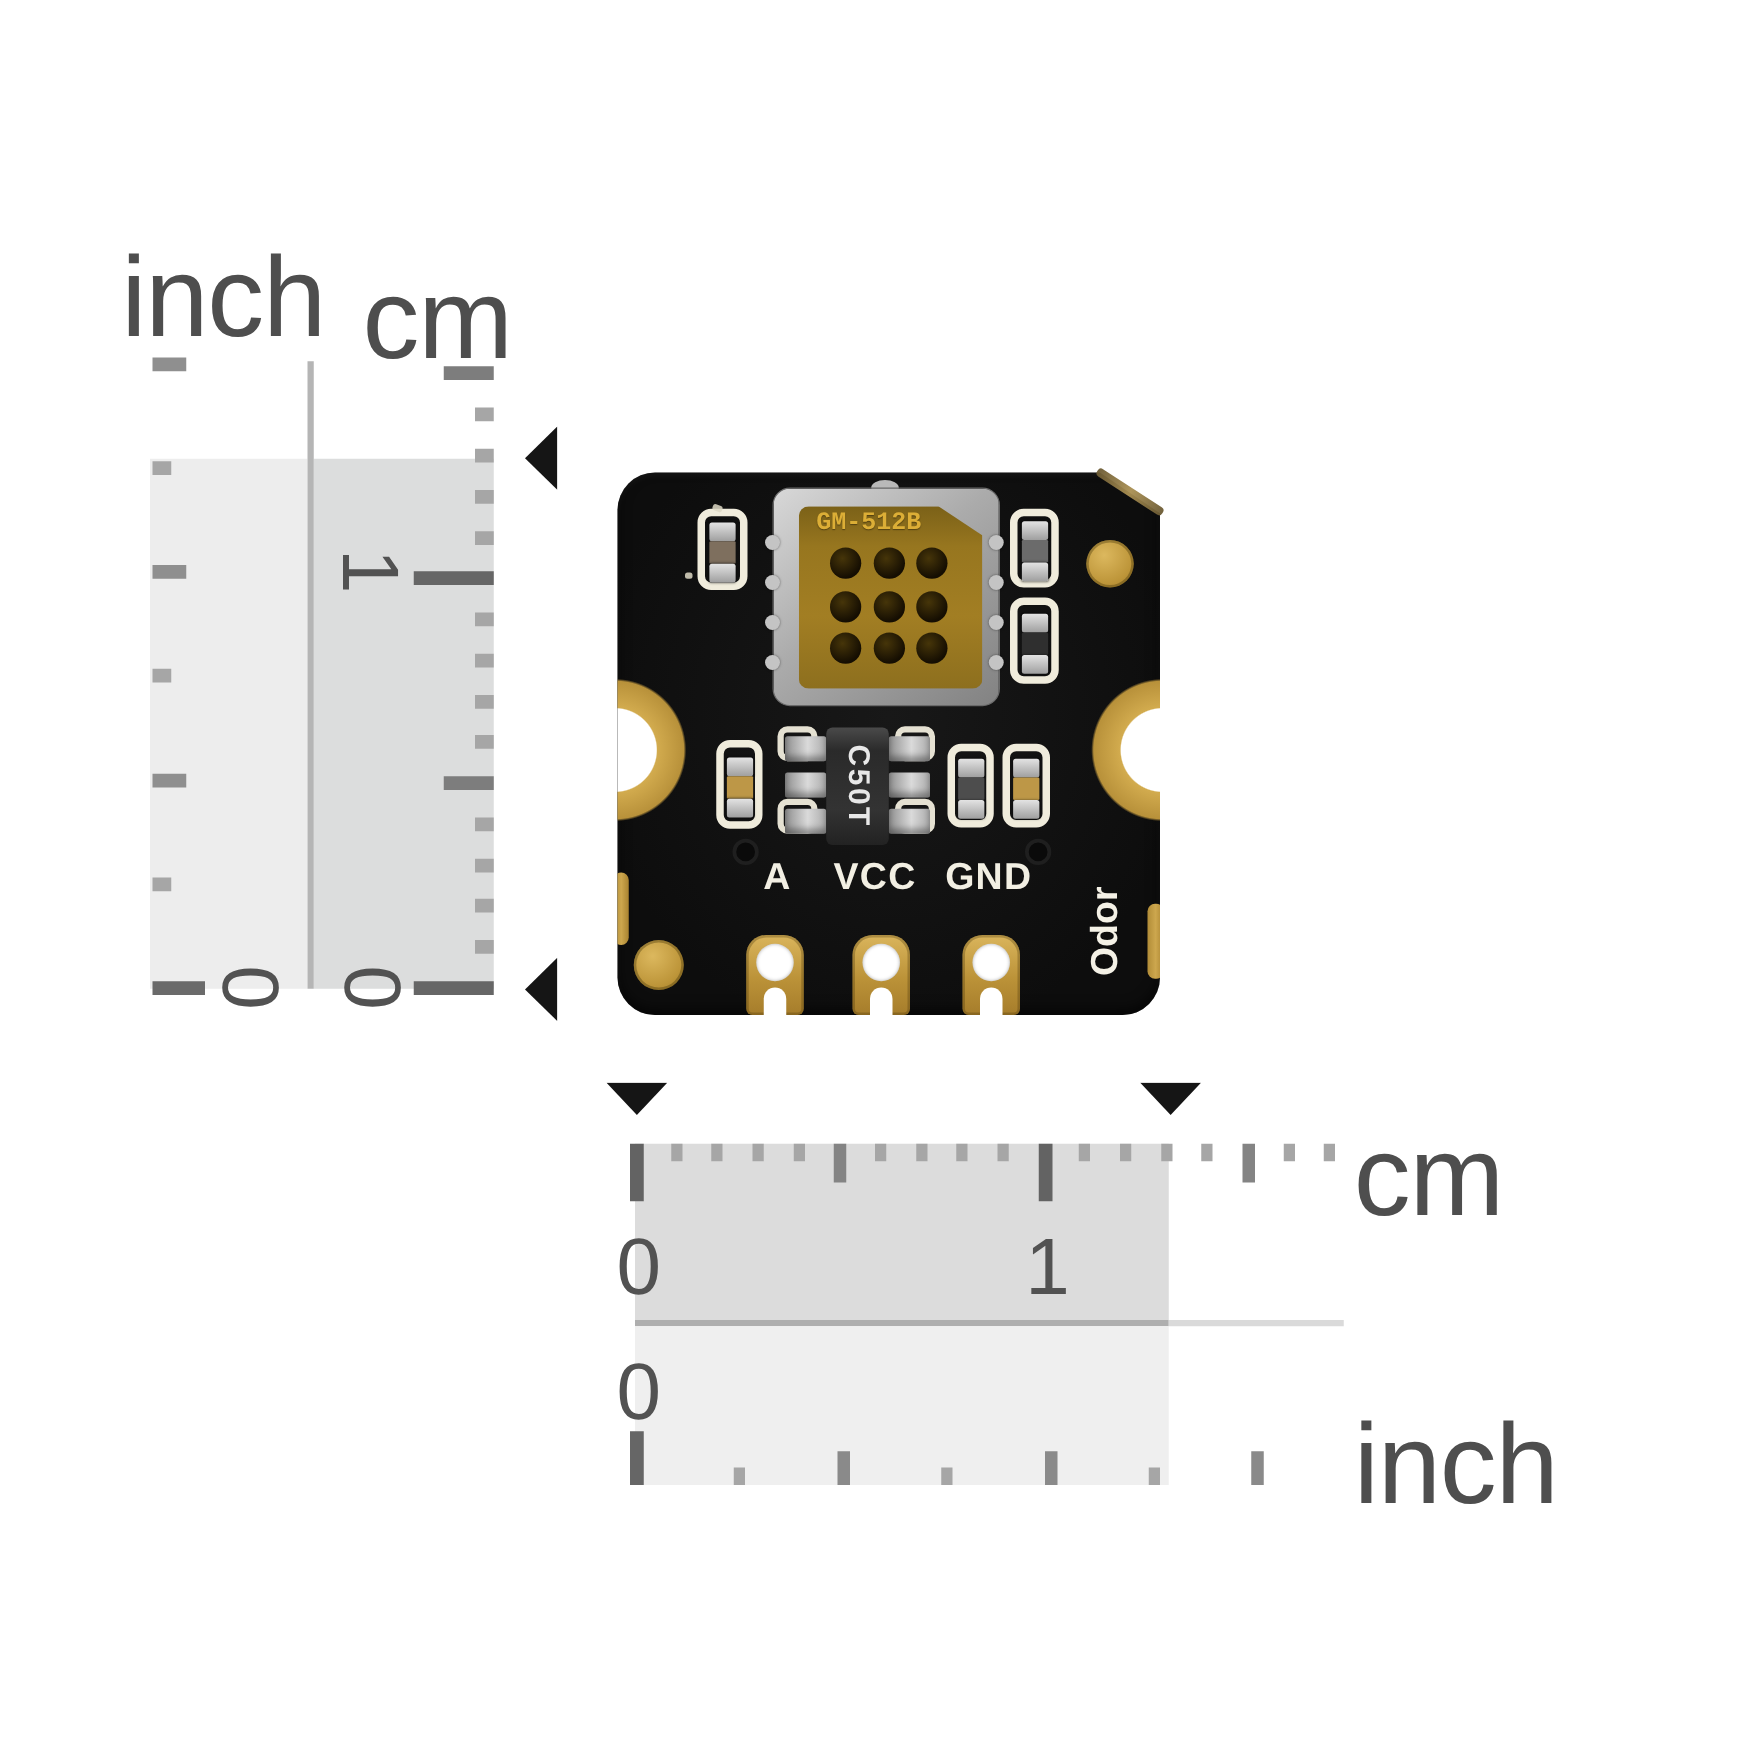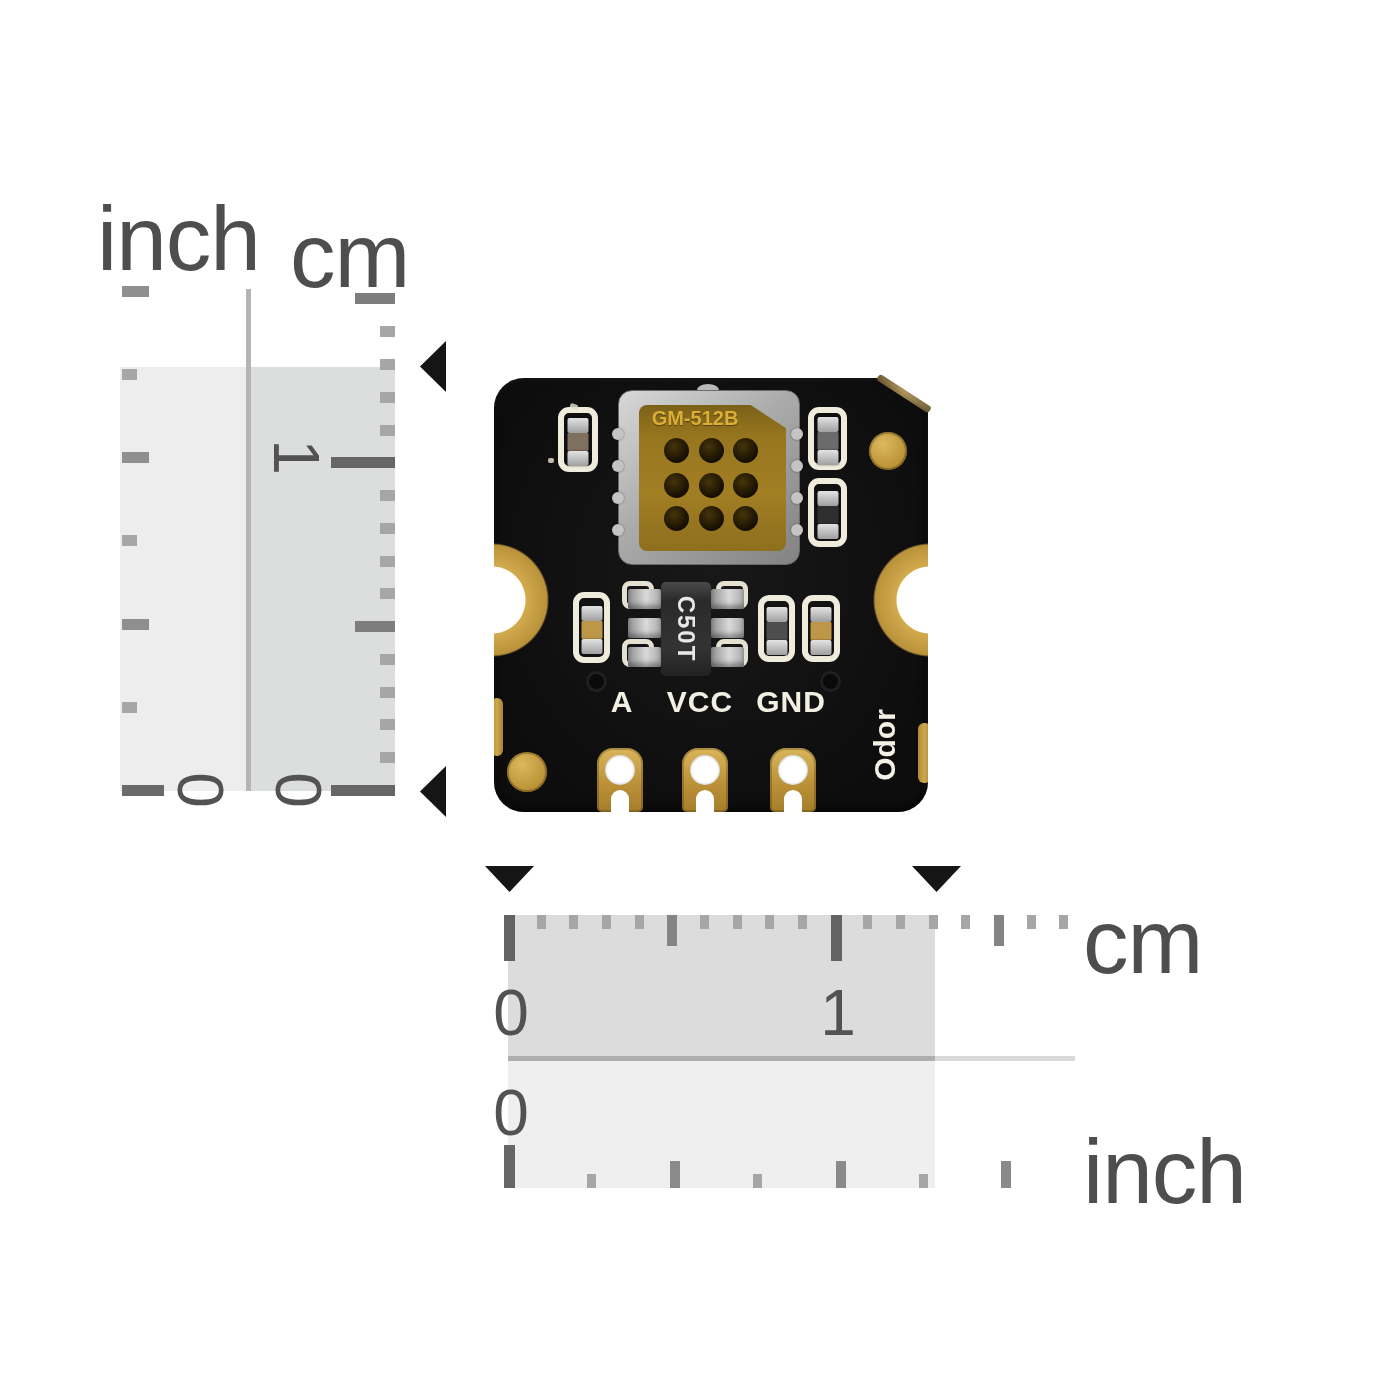--- a/index.html
+++ b/index.html
@@ -165,21 +165,21 @@
     <div class="edge-gold" style="right:-3px;top:345px;width:13px;height:60px;"></div>
 
     <div class="gold-circle" style="left:375px;top:54px;width:38px;height:38px;"></div>
     <div class="gold-circle" style="left:13px;top:374px;width:40px;height:40px;"></div>
 
     <div class="abs" style="left:203px;top:6px;width:22px;height:12px;border-radius:50%;background:#b9b9b9;"></div>
     <div class="abs" style="left:124px;top:12px;width:182px;height:175px;border-radius:14px;
          background:linear-gradient(140deg,#d8d8d8,#ababab 45%,#828282);border:1px solid #6a6a6a;box-sizing:border-box;">
       <div class="abs" style="left:20px;top:14px;width:147px;height:146px;
            clip-path:polygon(0 0,76% 0,100% 16%,100% 100%,0 100%);border-radius:8px;
-           background:linear-gradient(180deg,#7b6118,#97761f 22%,#a27e23 60%,#8d6f1e);">
+           background:linear-gradient(180deg,#7b6118,#97761f 22%,#a27e23 60%,#8d6f1e);font-family:Liberation Mono, monospace;">
         <div class="abs" style="left:0;top:2px;width:112px;text-align:center;font-size:20px;font-weight:bold;
              color:#dcae36;letter-spacing:0;text-shadow:0 1px 1px rgba(0,0,0,.4);">GM-512B</div>
         <div class="abs hole" style="left:25px;top:33px;width:25px;height:25px;border-radius:50%;background:radial-gradient(circle at 40% 35%,#463509,#150e02 70%);"></div>
         <div class="abs" style="left:60px;top:33px;width:25px;height:25px;border-radius:50%;background:radial-gradient(circle at 40% 35%,#463509,#150e02 70%);"></div>
         <div class="abs" style="left:94px;top:33px;width:25px;height:25px;border-radius:50%;background:radial-gradient(circle at 40% 35%,#463509,#150e02 70%);"></div>
         <div class="abs" style="left:25px;top:68px;width:25px;height:25px;border-radius:50%;background:radial-gradient(circle at 40% 35%,#463509,#150e02 70%);"></div>
         <div class="abs" style="left:60px;top:68px;width:25px;height:25px;border-radius:50%;background:radial-gradient(circle at 40% 35%,#463509,#150e02 70%);"></div>
         <div class="abs" style="left:94px;top:68px;width:25px;height:25px;border-radius:50%;background:radial-gradient(circle at 40% 35%,#463509,#150e02 70%);"></div>
         <div class="abs" style="left:25px;top:101px;width:25px;height:25px;border-radius:50%;background:radial-gradient(circle at 40% 35%,#463509,#150e02 70%);"></div>
         <div class="abs" style="left:60px;top:101px;width:25px;height:25px;border-radius:50%;background:radial-gradient(circle at 40% 35%,#463509,#150e02 70%);"></div>

